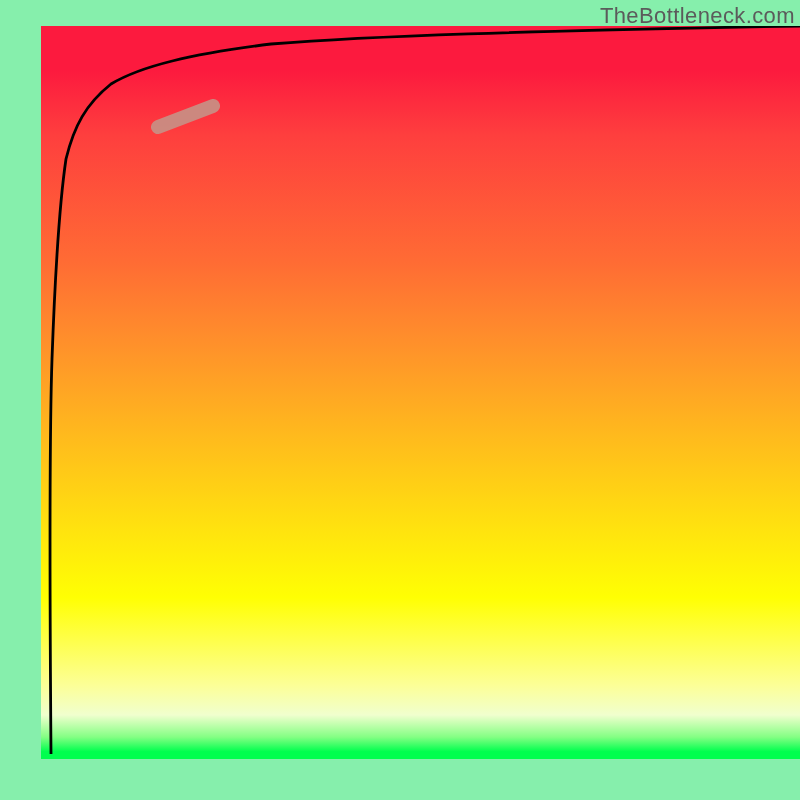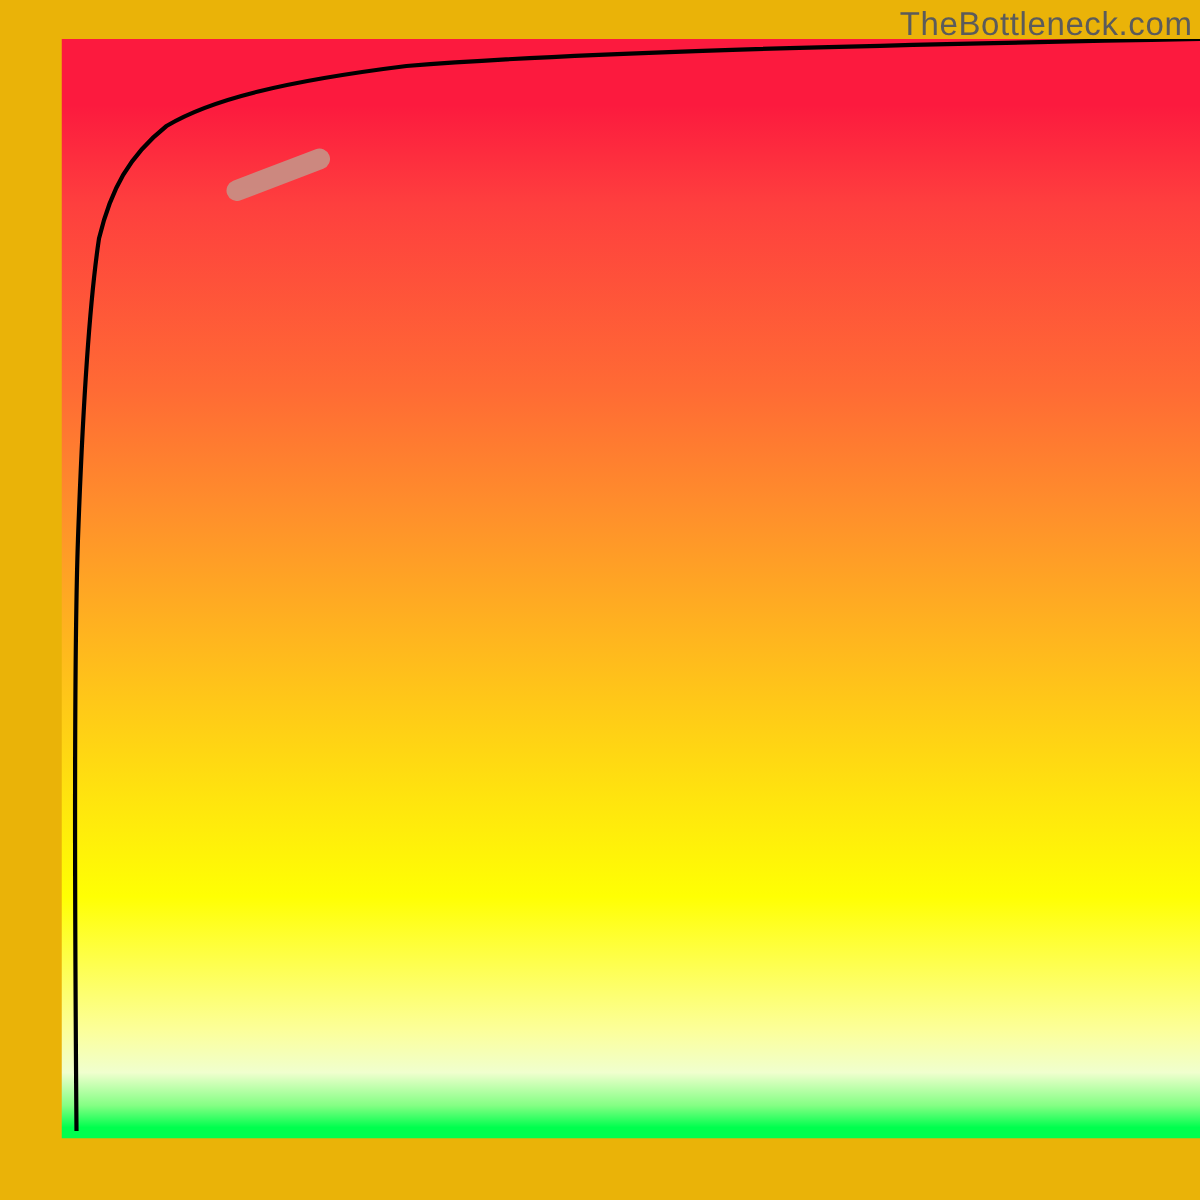--- a/index.html
+++ b/index.html
@@ -6,21 +6,21 @@
   body {
     width: 800px;
     height: 800px;
     background: #000;
     position: relative;
     font-family: Arial, Helvetica, sans-serif;
   }
   .chart-frame {
     position: absolute;
     left: 0; top: 0; width: 800px; height: 800px;
-    background: #eab308;
+    background: #86efac;
   }
   .plot-area {
     position: absolute;
     left: 41px;
     top: 26px;
     width: 759px;
     height: 733px;
     overflow: hidden;
   }
   .gradient-bg {

